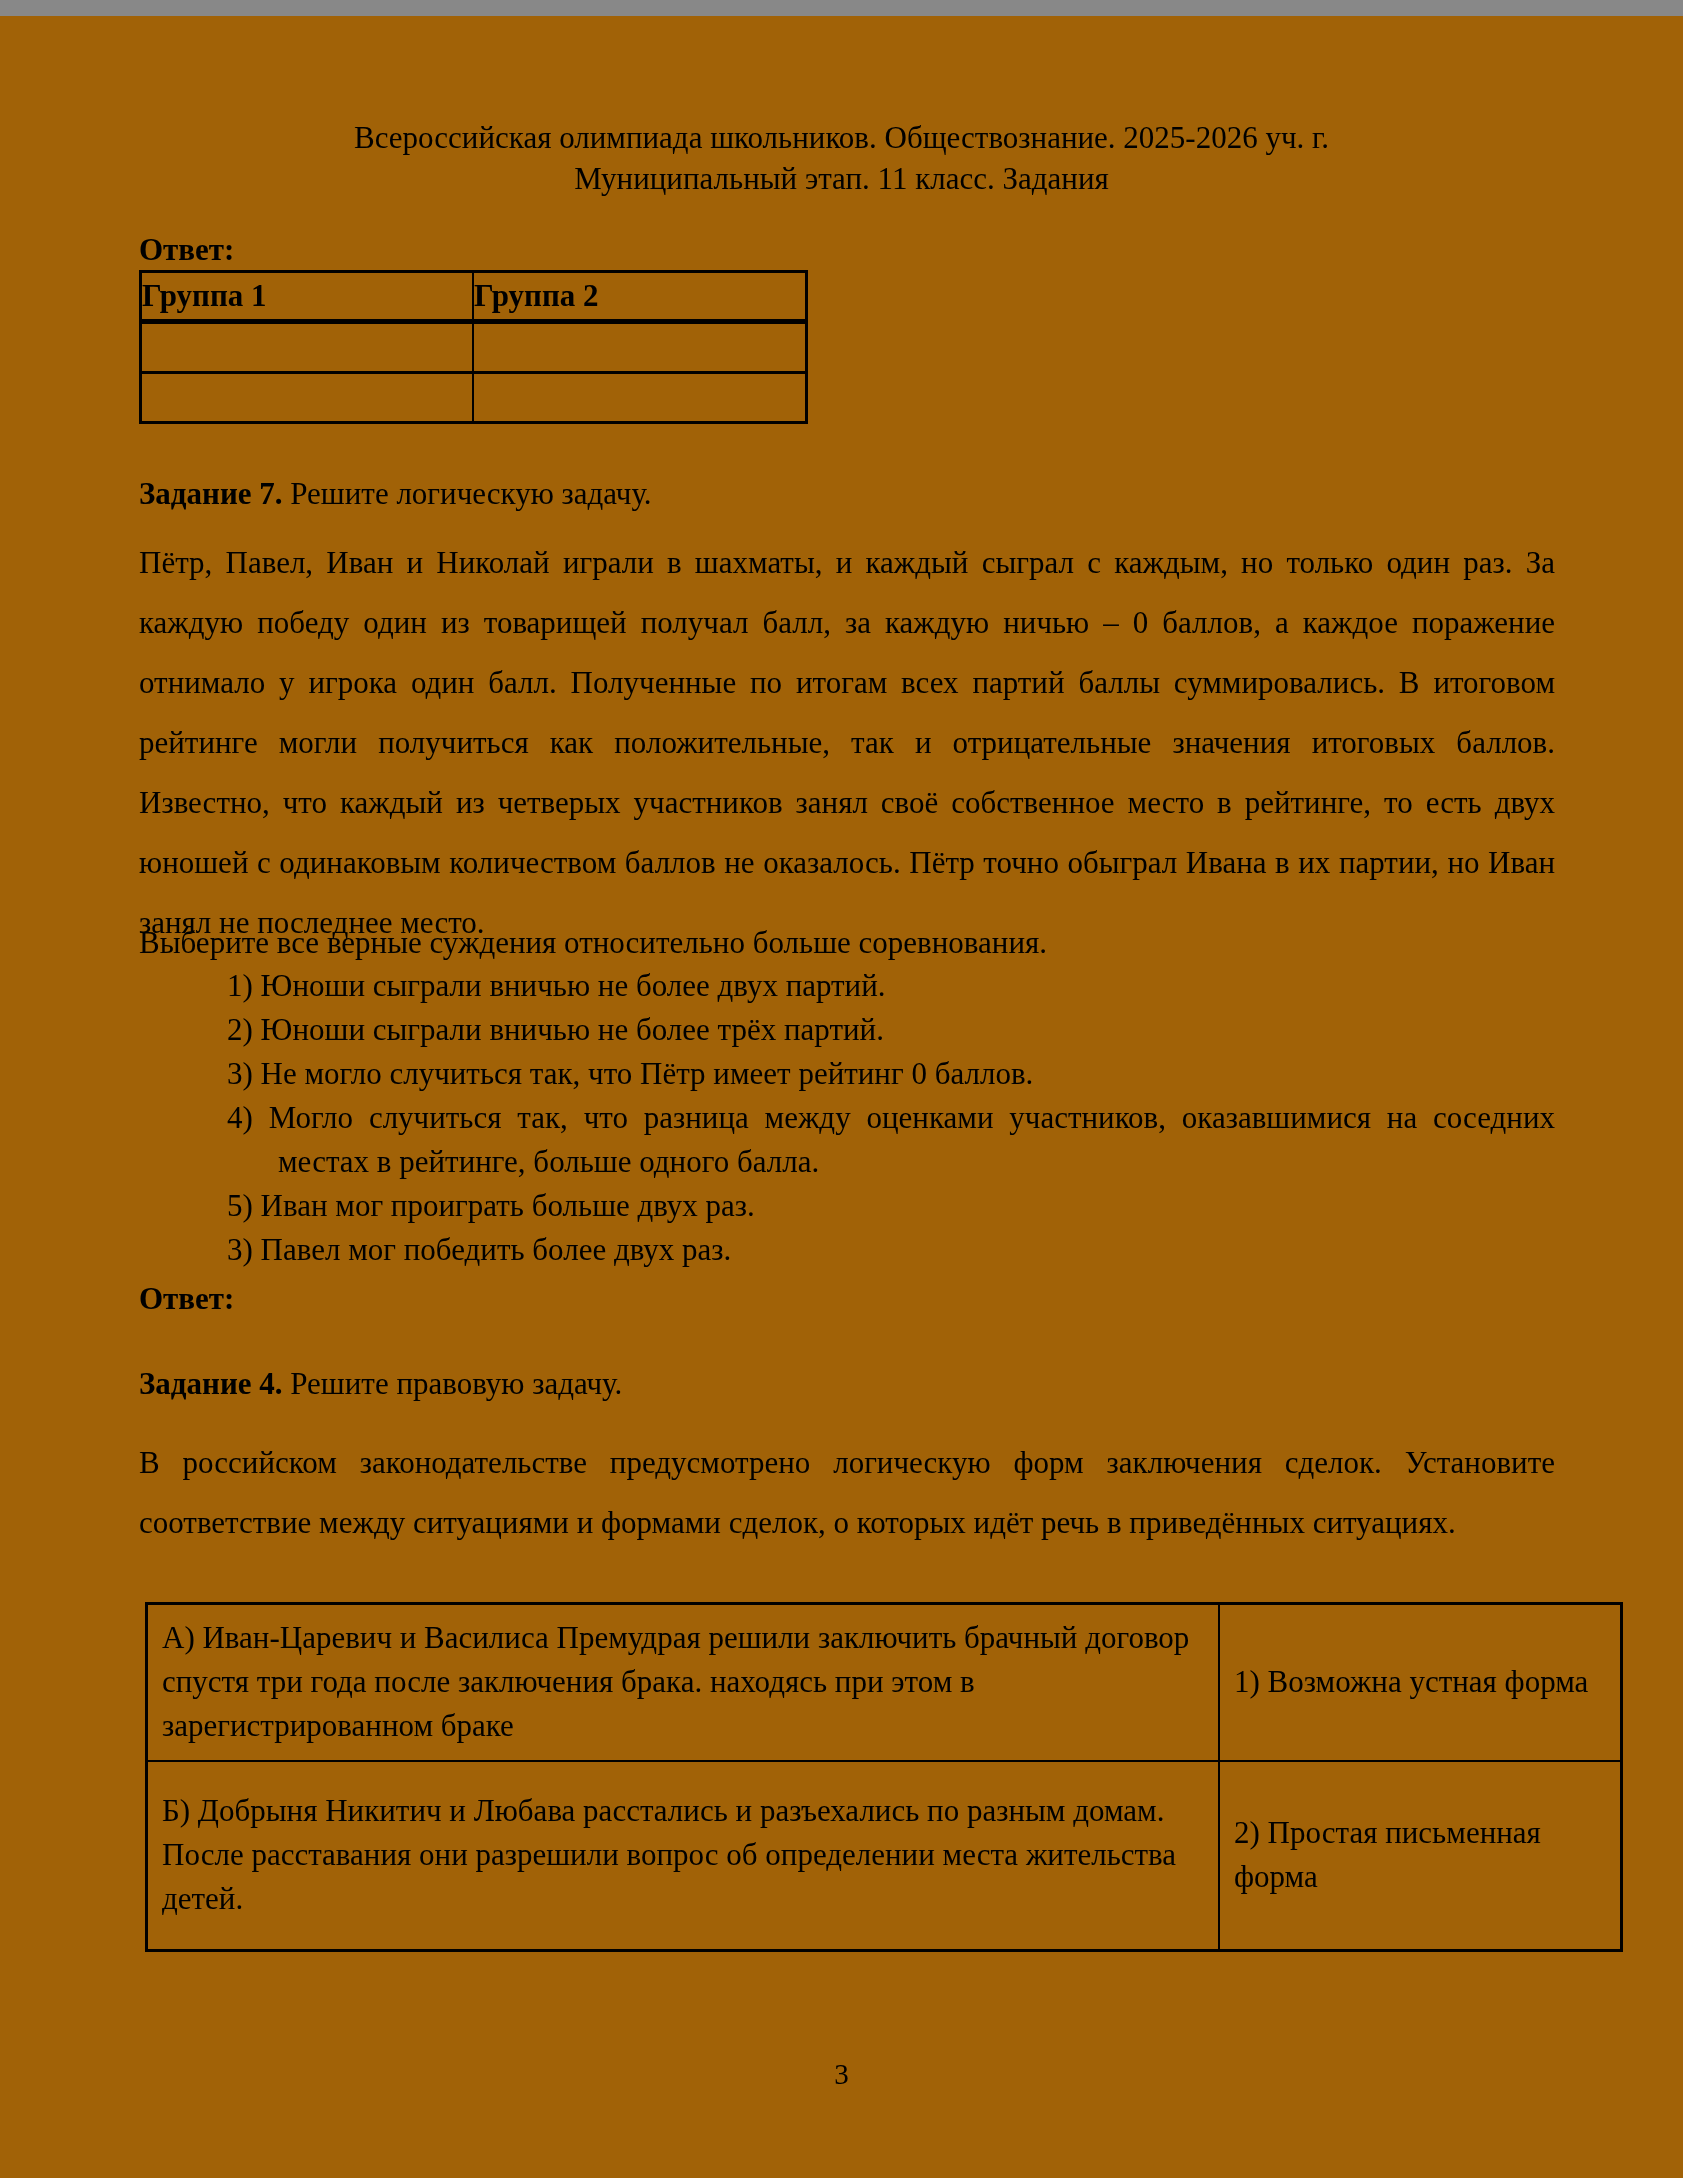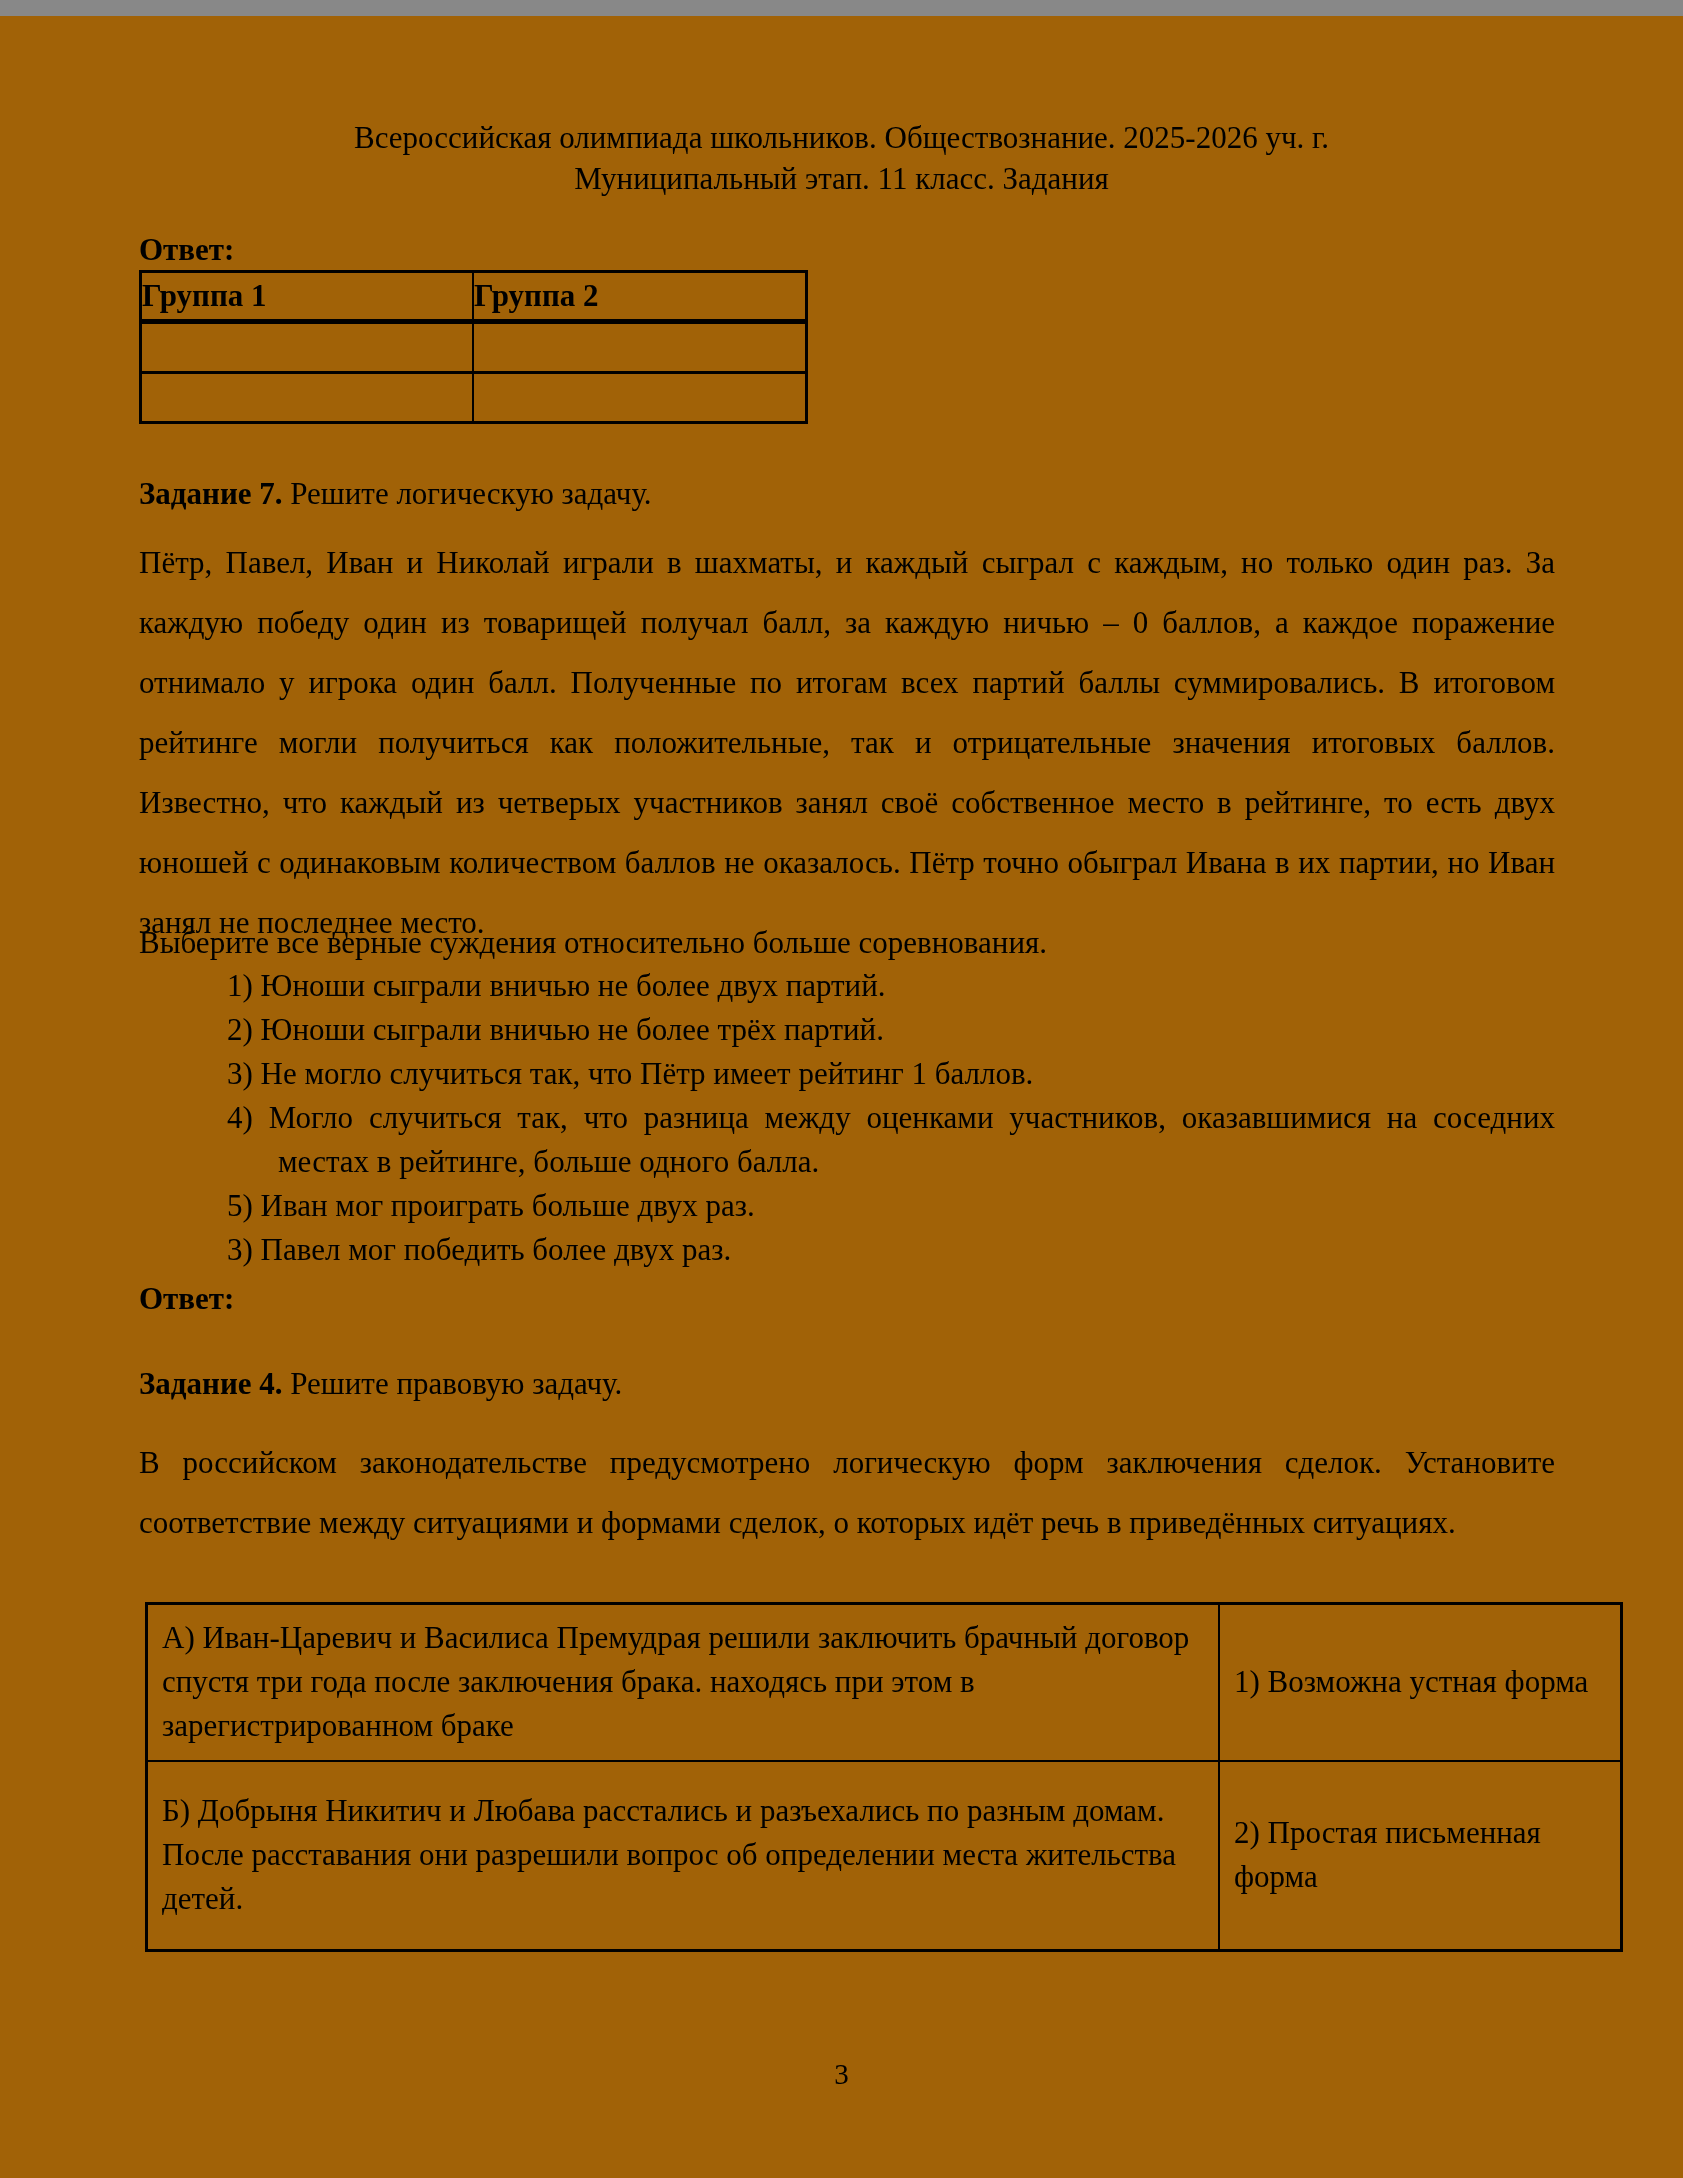--- a/index.html
+++ b/index.html
@@ -96,21 +96,21 @@
     <span class="bold">Задание 7.</span><span> Решите логическую задачу.</span>
   </div>
 
   <div class="abs para p1">Пётр, Павел, Иван и Николай играли в шахматы, и каждый сыграл с каждым, но только один раз. За каждую победу один из товарищей получал балл, за каждую ничью – 0 баллов, а каждое поражение отнимало у игрока один балл. Полученные по итогам всех партий баллы суммировались. В итоговом рейтинге могли получиться как положительные, так и отрицательные значения итоговых баллов. Известно, что каждый из четверых участников занял своё собственное место в рейтинге, то есть двух юношей с одинаковым количеством баллов не оказалось. Пётр точно обыграл Ивана в их партии, но Иван занял не последнее место.</div>
 
   <div class="abs choose-line">Выберите все верные суждения относительно больше соревнования.</div>
 
   <div class="abs options">
     <div class="option">1) Юноши сыграли вничью не более двух партий.</div>
     <div class="option">2) Юноши сыграли вничью не более трёх партий.</div>
-    <div class="option">3) Не могло случиться так, что Пётр имеет рейтинг 1 баллов.</div>
+    <div class="option">3) Не могло случиться так, что Пётр имеет рейтинг 0 баллов.</div>
     <div class="option">4) Могло случиться так, что разница между оценками участников, оказавшимися на соседних местах в рейтинге, больше одного балла.</div>
     <div class="option">5) Иван мог проиграть больше двух раз.</div>
     <div class="option">3) Павел мог победить более двух раз.</div>
   </div>
 
   <div class="abs answer-label2 bold">Ответ:</div>
 
   <div class="abs task-title4">
     <span class="bold">Задание 4.</span><span> Решите правовую задачу.</span>
   </div>

